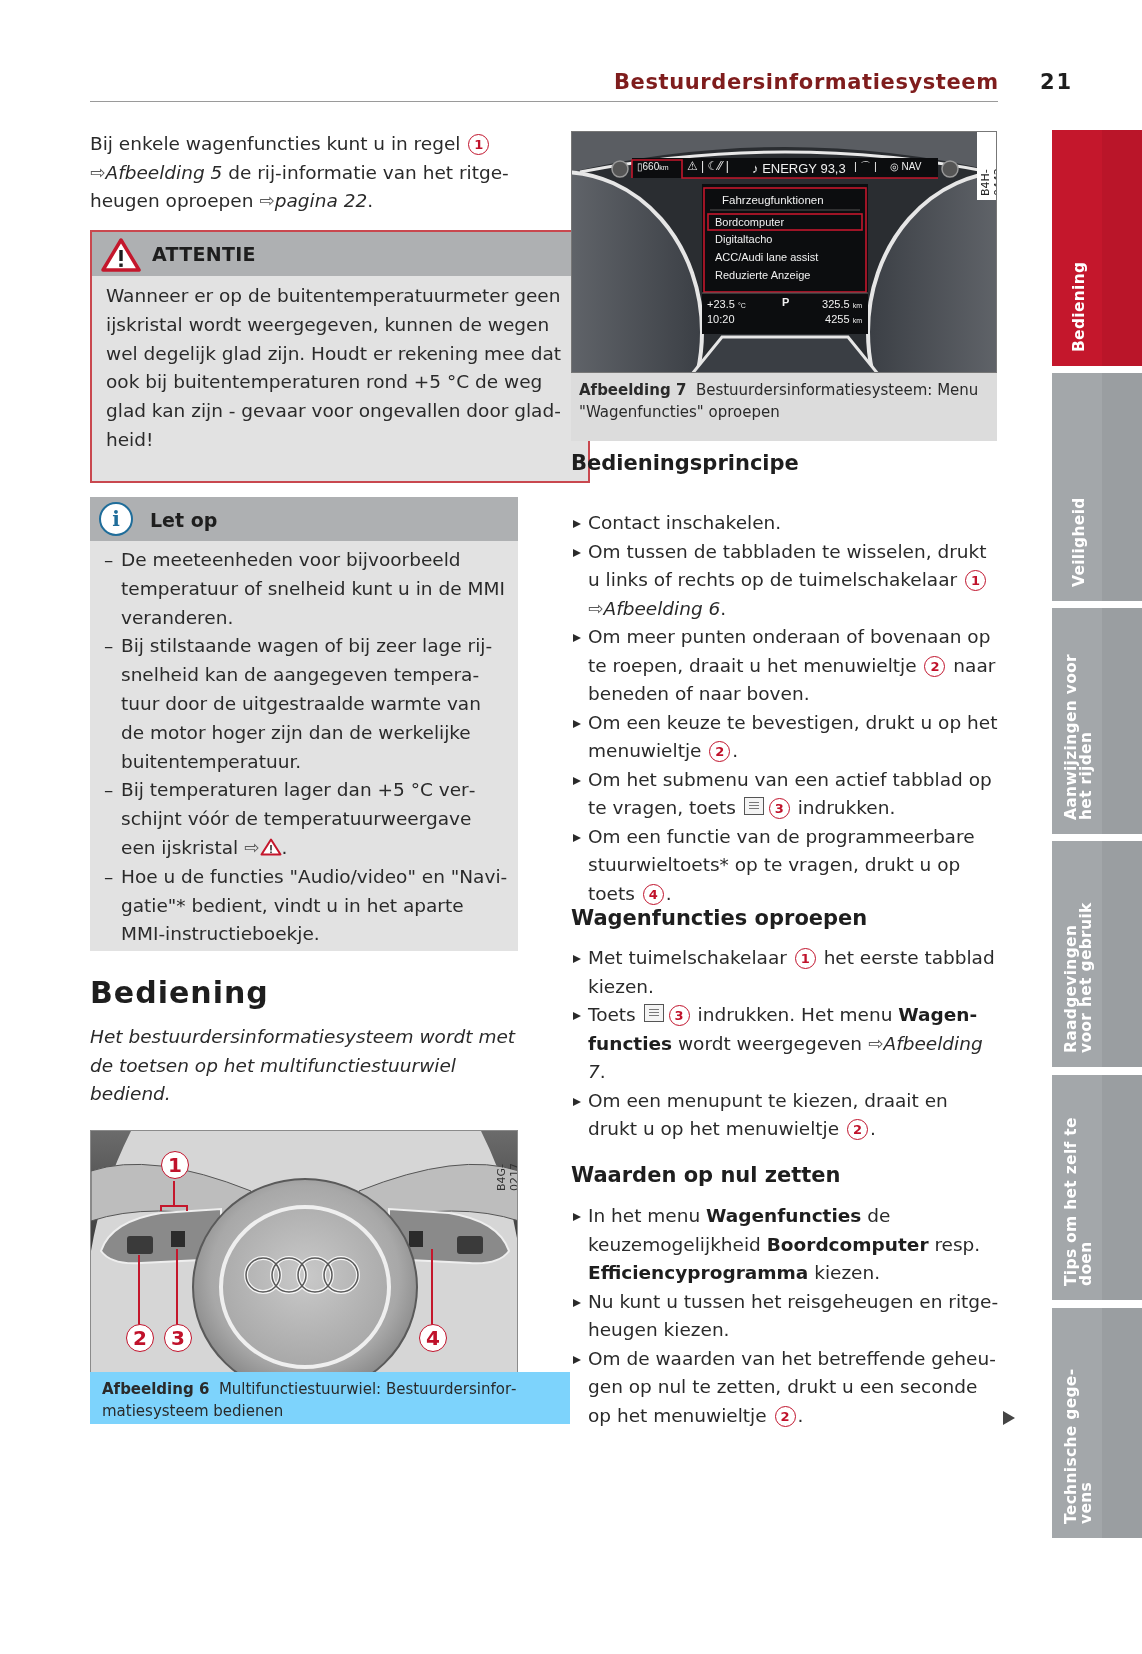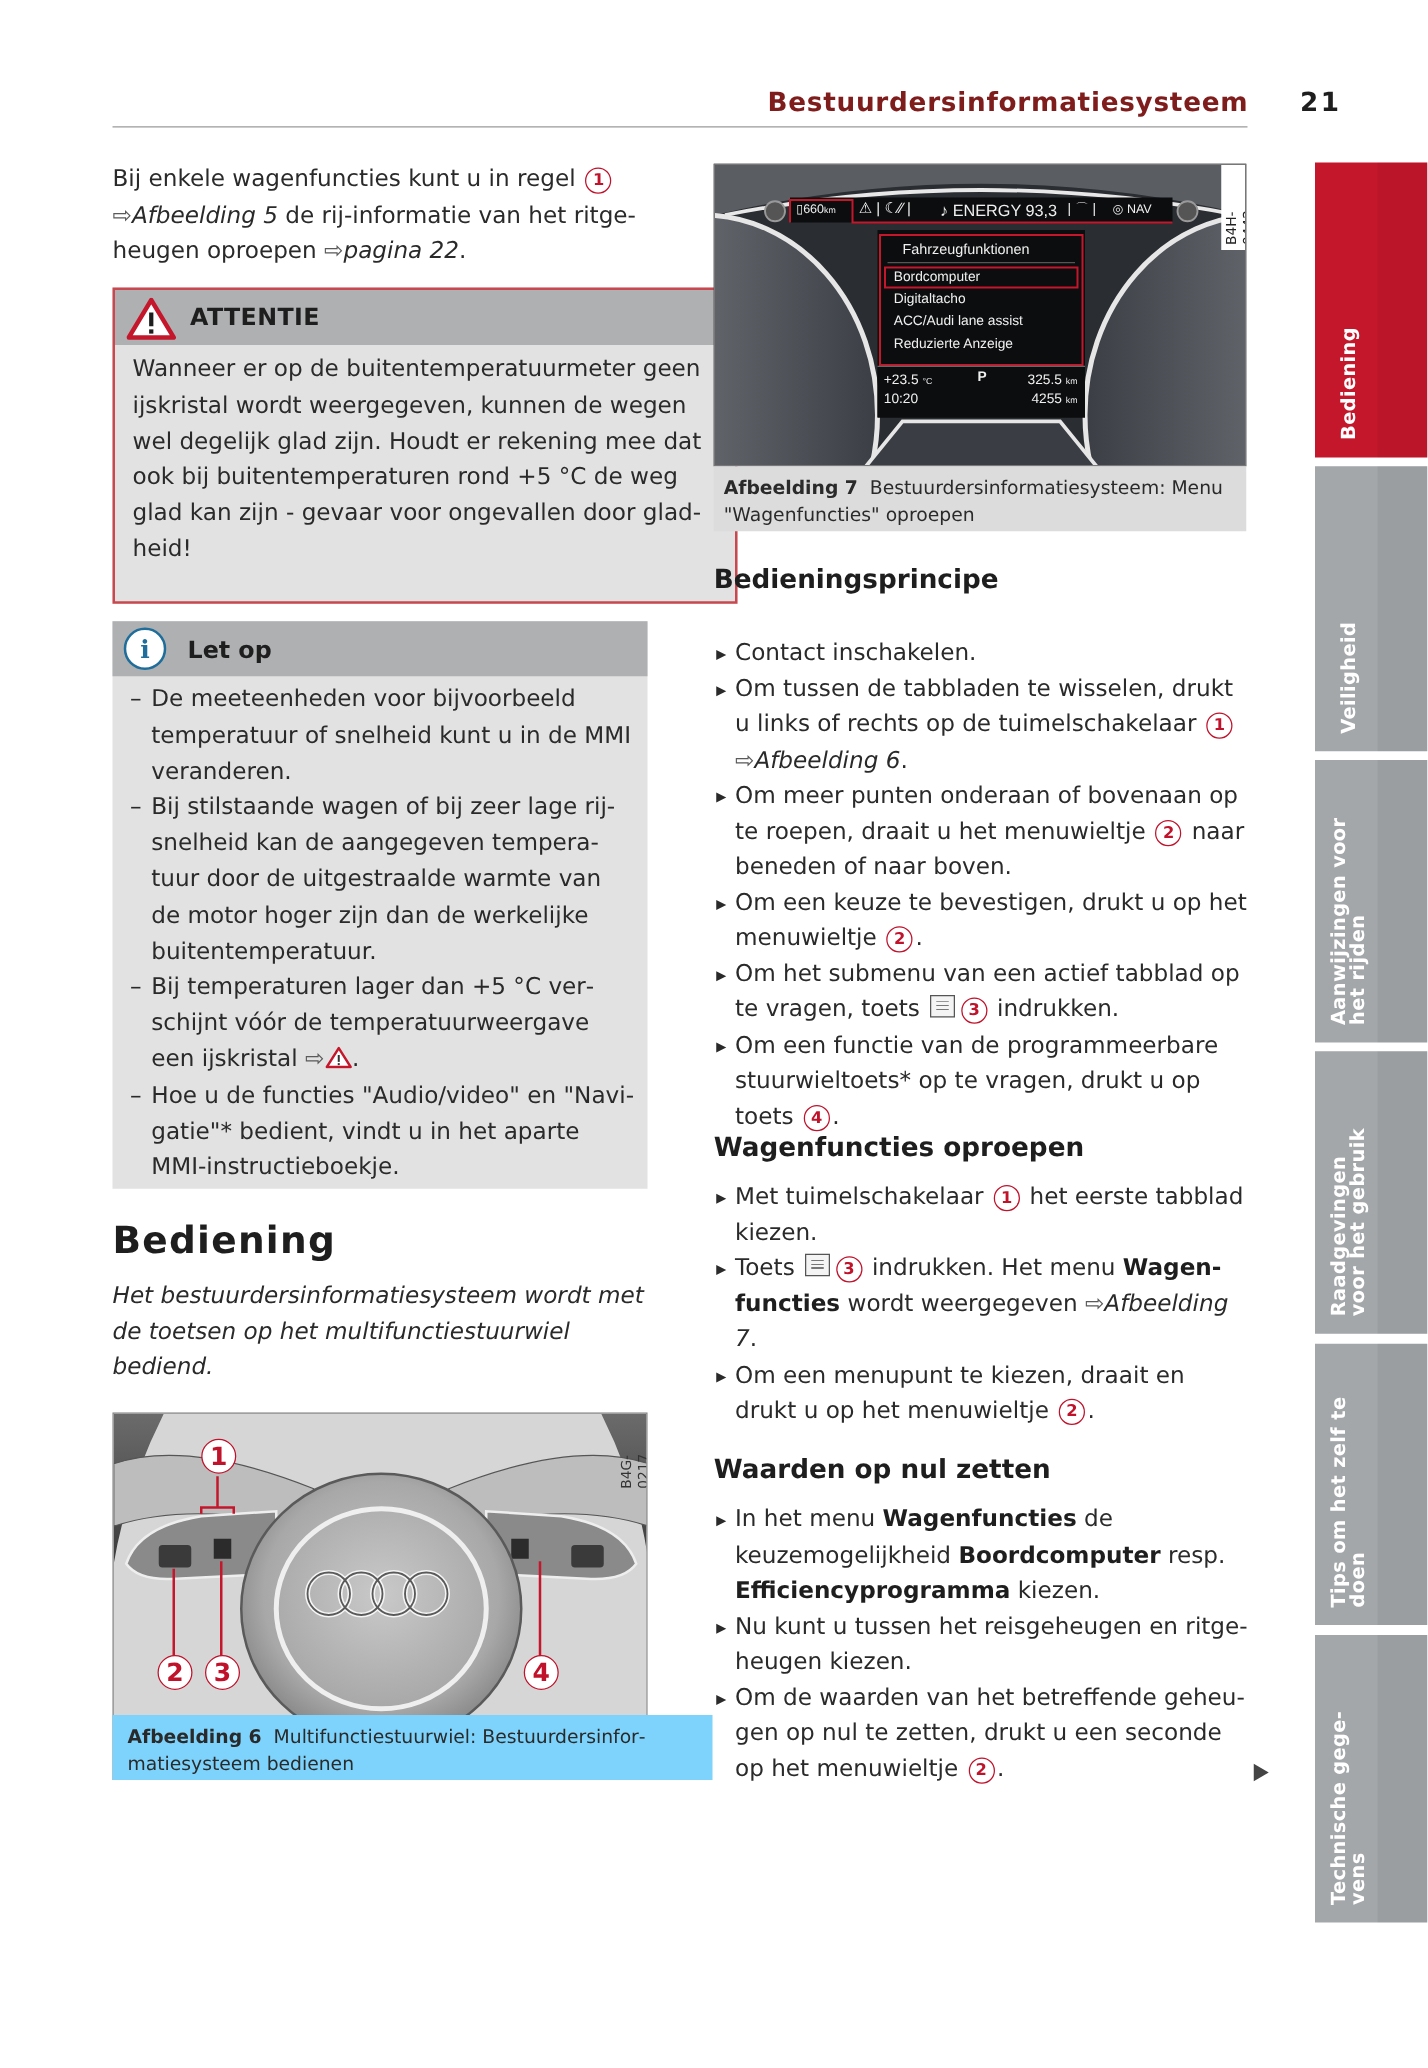--- a/index.html
+++ b/index.html
@@ -43,21 +43,21 @@
   .sec-title { left:90px; top:975px; font-size:30px; font-weight:bold; letter-spacing:1px; color:#1e1e1e; }
   .sec-intro { left:90px; top:1023px; width:430px; font-size:18.5px; line-height:28.5px; font-style:italic; }
 
   .fig6 { left:90px; top:1130px; width:428px; height:294px; background:#d9d9d9; border:1px solid #8b8b8b; box-sizing:border-box; overflow:hidden; }
   .fig6 svg { position:absolute; left:0; top:0; }
   .fig-code { position:absolute; font-size:11px; color:#333; transform:rotate(-90deg); transform-origin:left top; }
   .fig6-cap { left:90px; top:1372px; width:480px; height:52px; background:#7dd3fc; padding:6px 12px; box-sizing:border-box; font-size:15px; line-height:22px; }
   .cap-label { font-weight:bold; }
 
   .fig7 { left:571px; top:131px; width:426px; height:242px; background:#1c1e22; border:1px solid #777; box-sizing:border-box; overflow:hidden; }
-  .fig7-cap { left:571px; top:373px; width:426px; height:52px; background:#dcdcdc; padding:6px 8px; box-sizing:border-box; font-size:15px; line-height:22px; }
+  .fig7-cap { left:571px; top:373px; width:426px; height:68px; background:#dcdcdc; padding:6px 8px; box-sizing:border-box; font-size:15px; line-height:22px; }
   .dash-text { position:absolute; color:#f0f0f0; font-family:"Liberation Sans", sans-serif; }
 
   .sub-title { font-size:21px; font-weight:bold; color:#1e1e1e; }
   .steps { list-style:none; margin:0; padding:0; font-size:18.5px; line-height:28.5px; }
   .steps li { position:relative; padding-left:17px; }
   .steps li::before { content:""; position:absolute; left:2px; top:11px; border-left:8px solid #2a2a2a;
                       border-top:4.5px solid transparent; border-bottom:4.5px solid transparent; }
   b { color:#1e1e1e; }
 
   .cont-arrow { left:1003px; top:1411px; width:0; height:0; border-left:12px solid #444;

